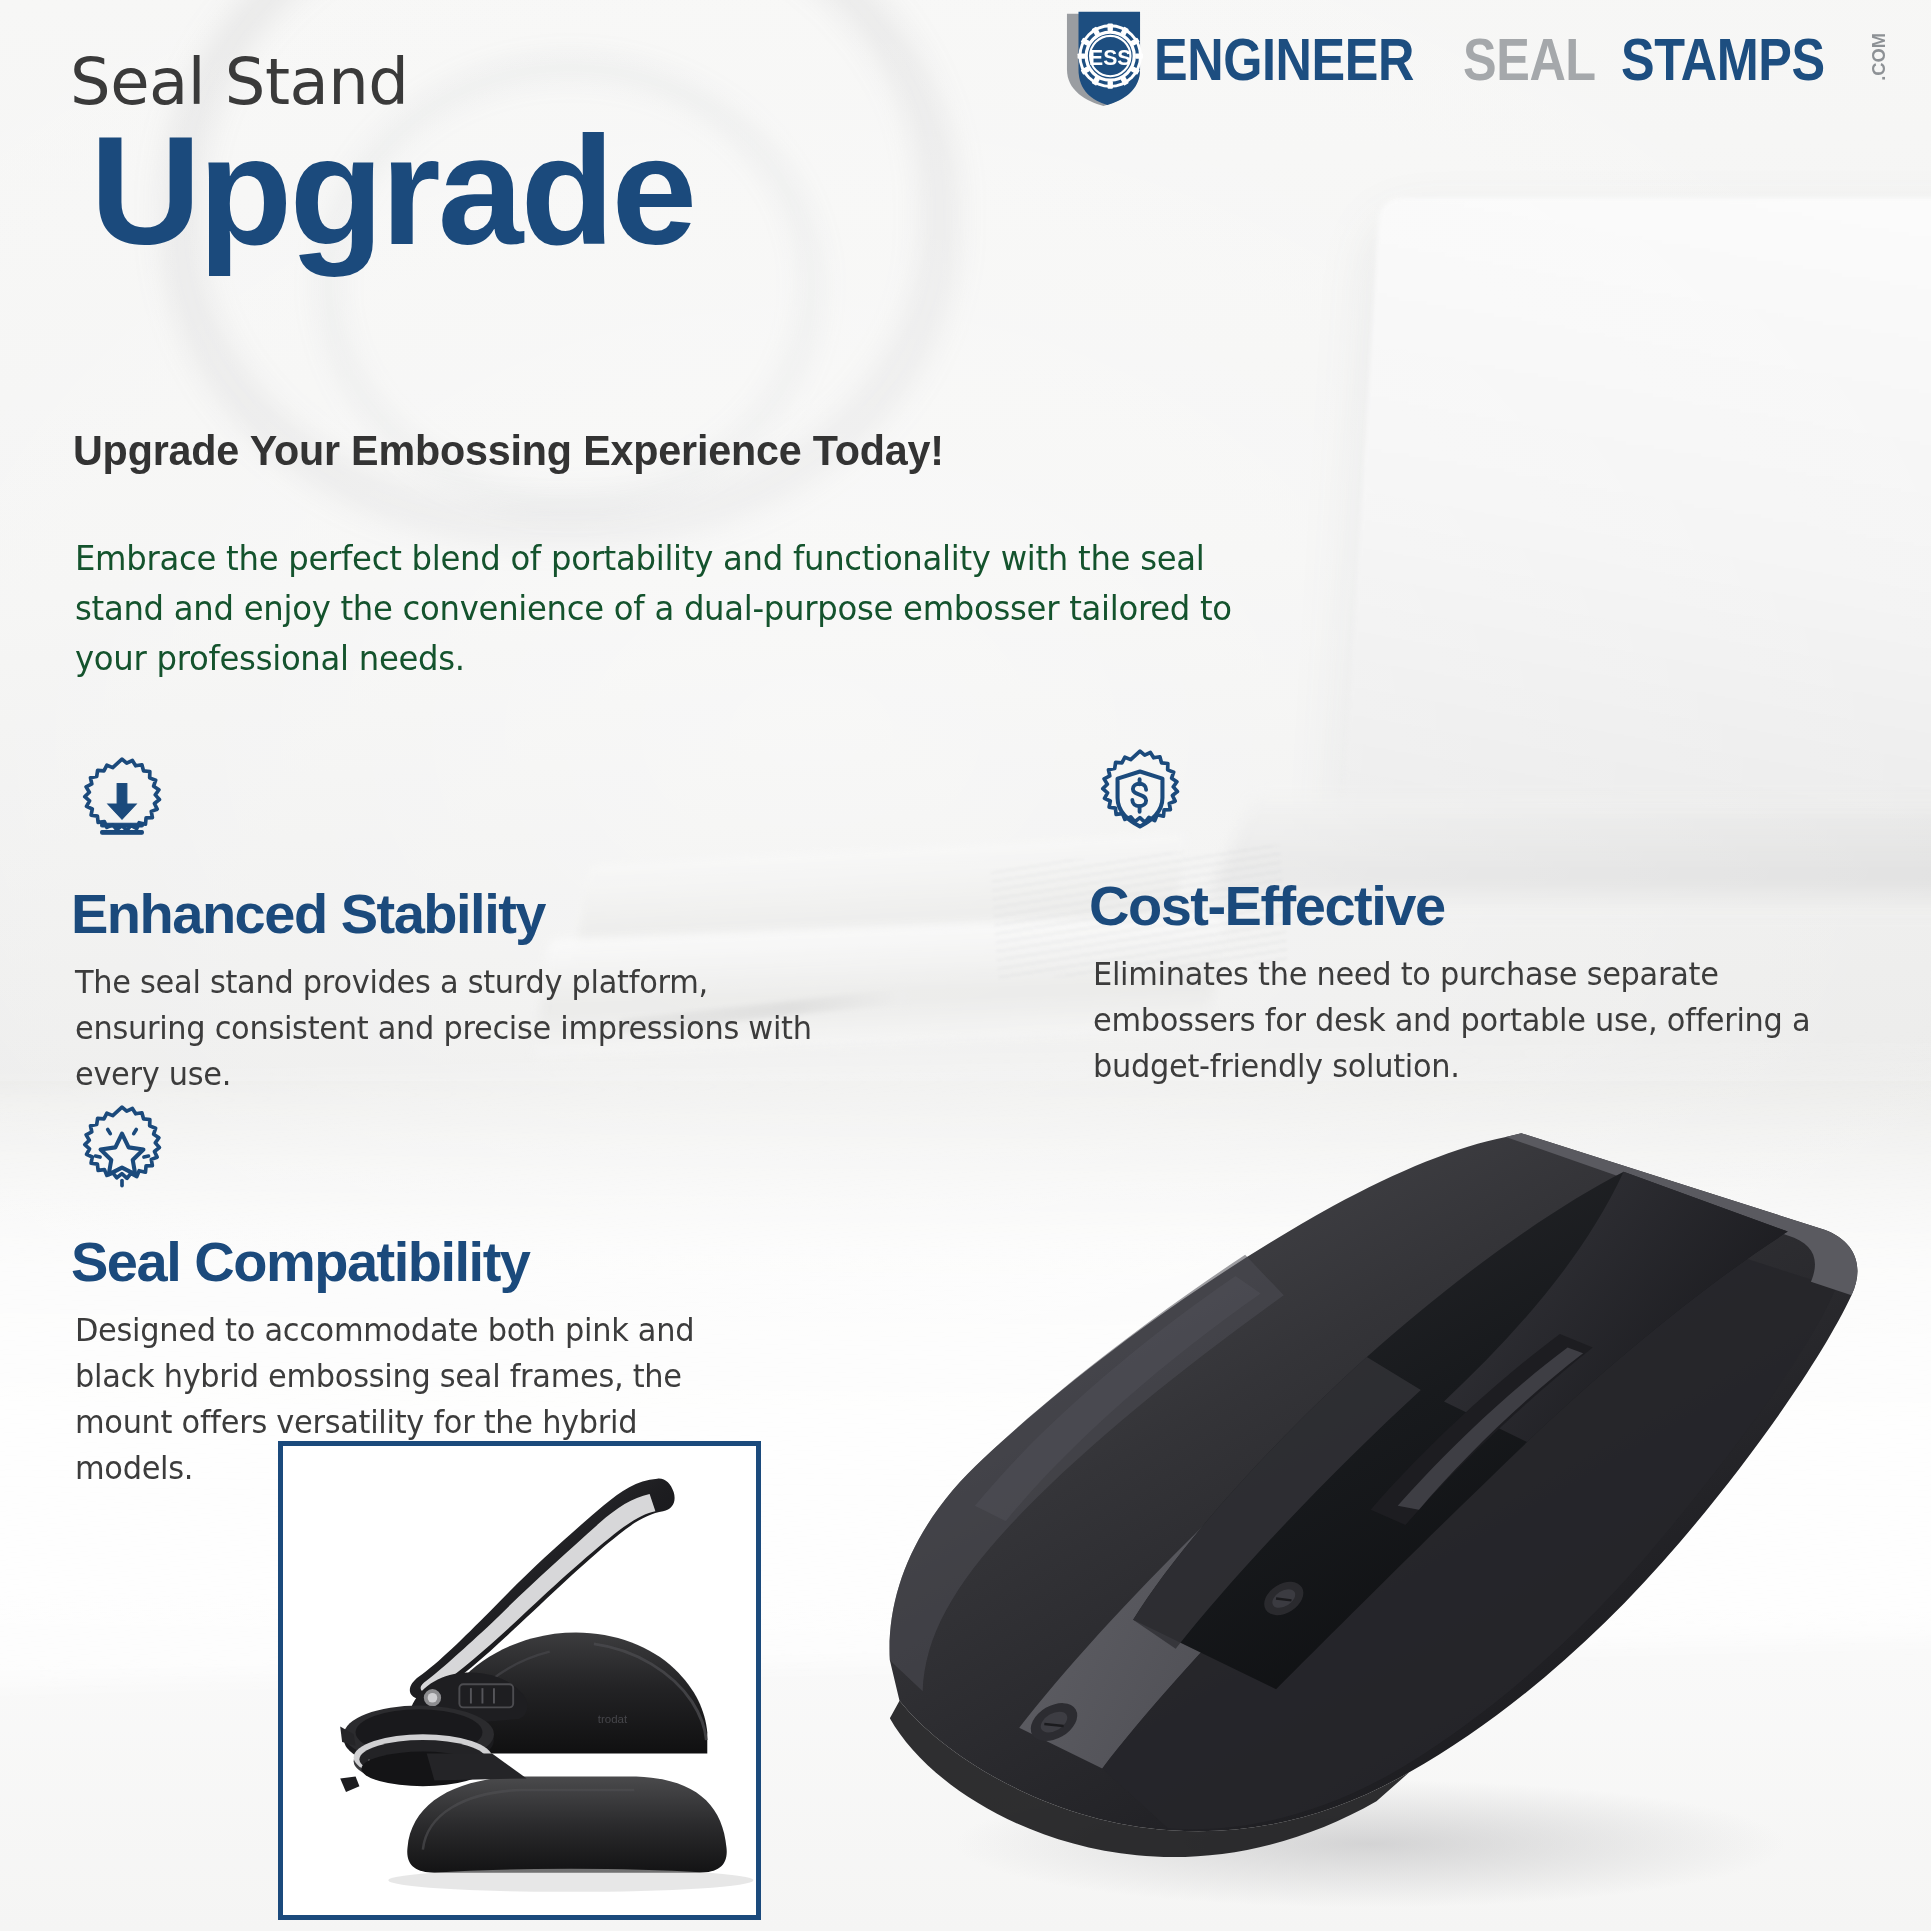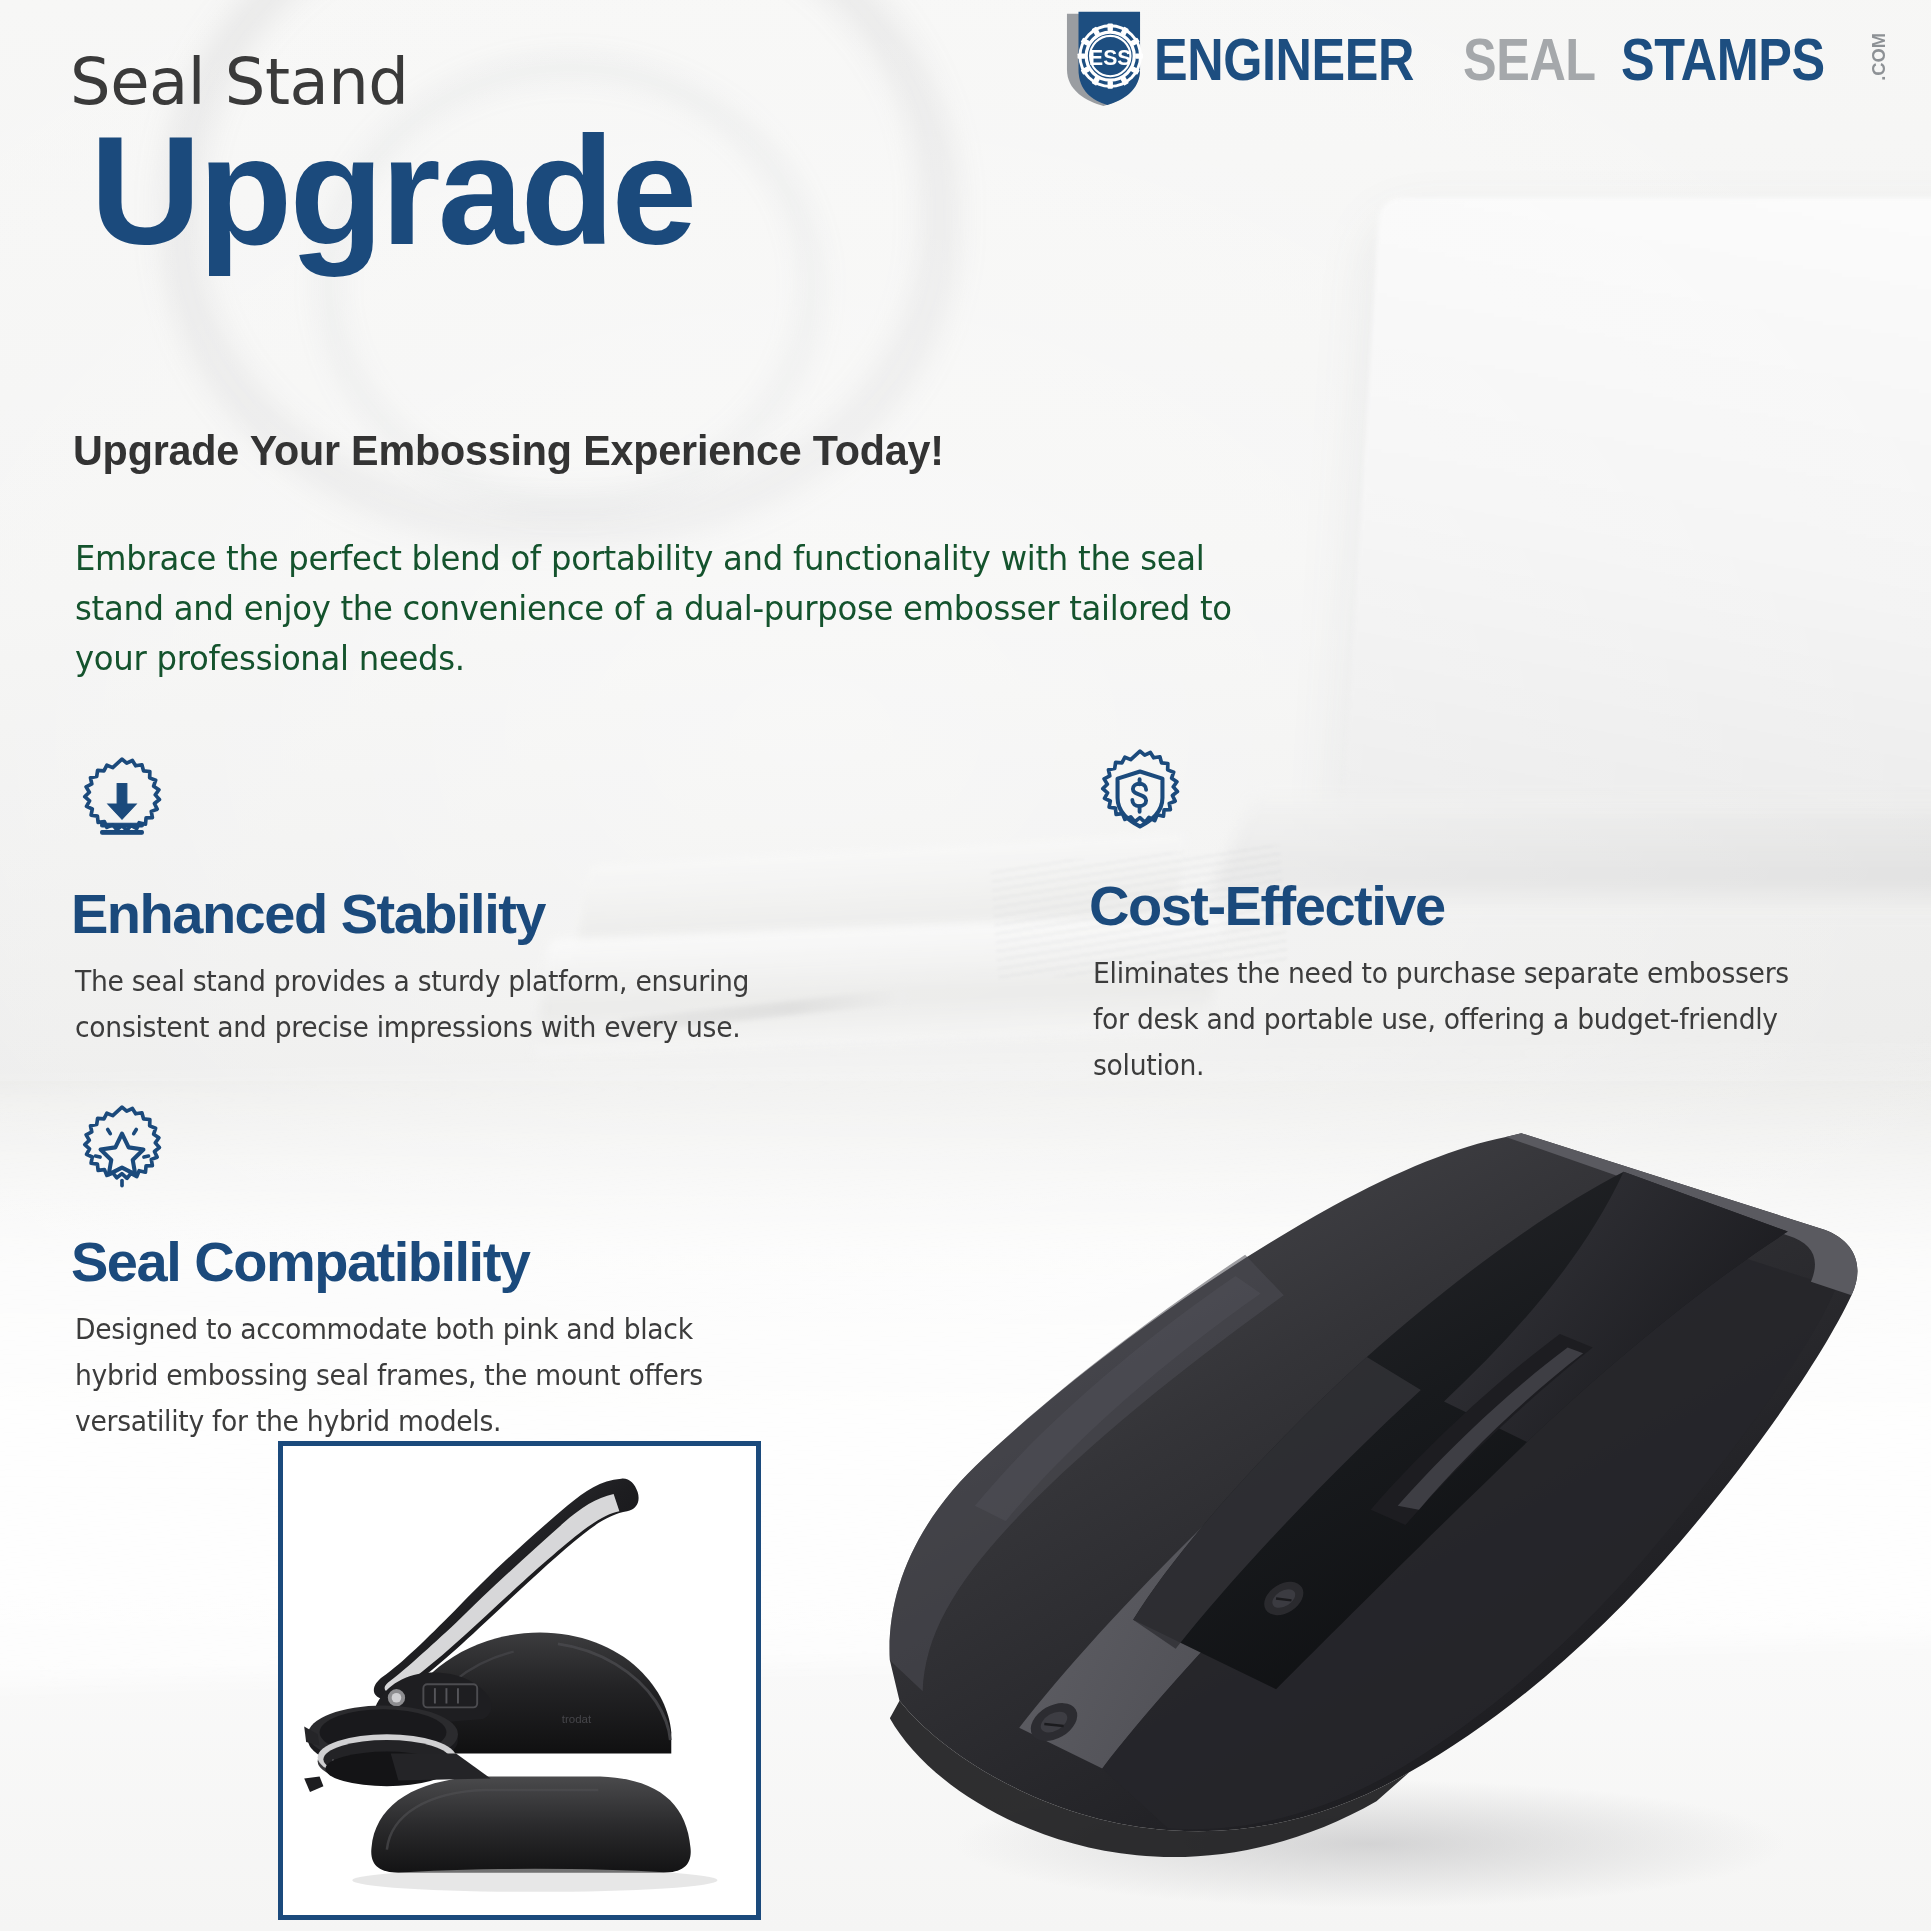--- a/index.html
+++ b/index.html
@@ -231,41 +231,42 @@
     font-weight: 700;
     font-size: 56px;
     line-height: 68px;
     color: #1b4a7c;
     letter-spacing: -1.5px;
     white-space: nowrap;
   }
   .feature-text {
     font-family: "DejaVu Sans", sans-serif;
     font-weight: 400;
-    font-size: 28px;
+    font-size: 32px;
     line-height: 46px;
     color: #3c3c3c;
     letter-spacing: -0.3px;
     margin-top: 11.6px;
     margin-left: 3.9px;
   }
   .feature-text span { display: block; transform: scaleX(0.95); transform-origin: left top; }
 
   #feature-stability   { left: 71px;   top: 753px;  width: 811px; }
   #feature-cost        { left: 1089px; top: 745px;  width: 772px; }
   #feature-dual        { left: 71px;   top: 1101px; width: 695px; }
 
   
   .thumb {
     position: absolute;
     left: 278px; top: 1441px;
     width: 483px; height: 479px;
     border: 5.8px solid #1b4a7c;
     background: #ffffff;
     overflow: hidden;
+    padding-left: 36px;
   }
 
   
   .hero-photo {
     position: absolute;
     left: 830px; top: 1052px;
     width: 1091px; height: 869px;
   }
 </style>
 </head>

